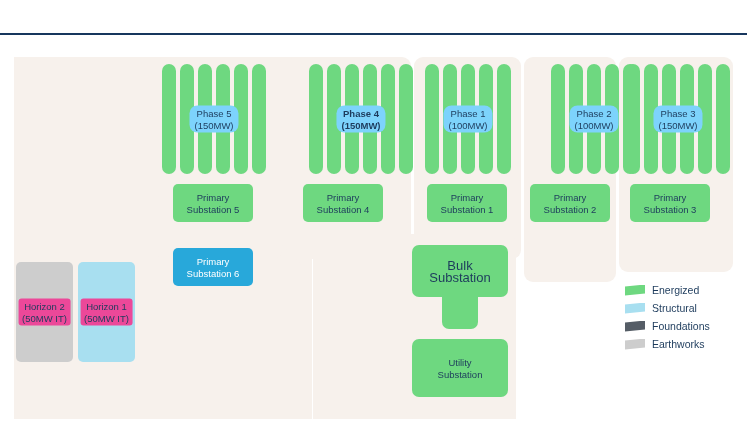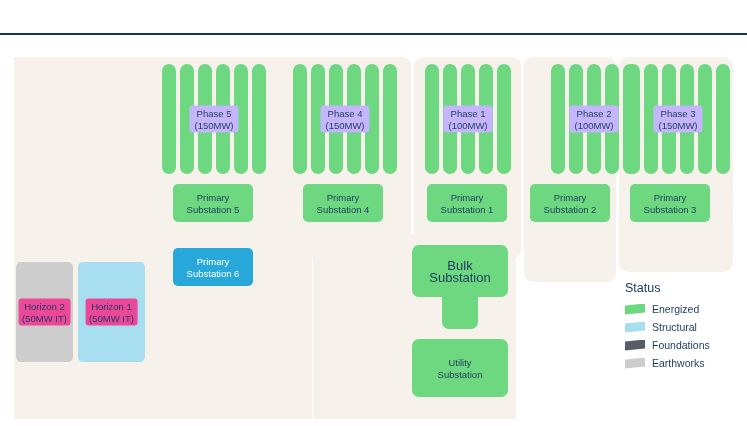--- a/index.html
+++ b/index.html
@@ -73,22 +73,22 @@
     width: 14px;
     border-radius: 7px;
     background: #6ed880;
   }
   .phase-label,
   .asset-label {
     position: absolute;
     left: 50%;
     top: 50%;
     transform: translate(-50%, -50%);
-    background: #c4b5fd;
-    border-radius: 3px;
+    background: #7dd3fc;
+    border-radius: 8px;
     padding: 2px 5px;
     font-size: 9.5px;
     line-height: 11.5px;
     color: #1d3b5c;
     text-align: center;
     white-space: nowrap;
     z-index: 5;
   }
 
   
@@ -220,21 +220,21 @@
       <div class="row-bar"></div>
       <div class="row-bar"></div>
       <div class="row-bar"></div>
       <div class="row-bar"></div>
       <div class="phase-label">
         <div>Phase 5</div>
         <div>(150MW)</div>
       </div>
     </div>
 
-    <div class="phase-rows" style="left:293px; top:28px; height:110px;">
+    <div class="phase-rows" style="left:309px; top:28px; height:110px;font-weight:bold;">
       <div class="row-bar"></div>
       <div class="row-bar"></div>
       <div class="row-bar"></div>
       <div class="row-bar"></div>
       <div class="row-bar"></div>
       <div class="row-bar"></div>
       <div class="phase-label">
         <div>Phase 4</div>
         <div>(150MW)</div>
       </div>
@@ -319,21 +319,21 @@
       </div>
     </div>
 
     <div class="asset on-white" style="left:16px; top:226px; width:57px; height:100px; background:#cdcdcd;">
       <div class="asset-text">
         <div>Horizon 2</div>
         <div>(50MW IT)</div>
       </div>
     </div>
 
-    <div class="asset on-white" style="left:78px; top:226px; width:67px; height:100px; background:#a8dff0;">
+    <div class="asset on-white" style="left:78px; top:226px; width:57px; height:100px; background:#a8dff0;">
       <div class="asset-text">
         <div>Horizon 1</div>
         <div>(50MW IT)</div>
       </div>
     </div>
 
     <div class="bulk-shape" style="left:412px; top:209px;">
       <div class="bar-top"></div>
       <div class="bar-stem"></div>
       <div class="asset-text">
@@ -343,21 +343,20 @@
     </div>
 
     <div class="asset" style="left:412px; top:303px; width:96px; height:58px; background:#6ed880; border-radius:7px;">
       <div class="asset-text">
         <div>Utility</div>
         <div>Substation</div>
       </div>
     </div>
 
     <div class="legend">
-      <div class="legend-title">Status</div>
 
       <div class="legend-item">
         <span class="legend-swatch" style="background:#6ed880;"></span>
         <span class="legend-label">Energized</span>
       </div>
 
 
       <div class="legend-item">
         <span class="legend-swatch" style="background:#a8dff0;"></span>
         <span class="legend-label">Structural</span>

